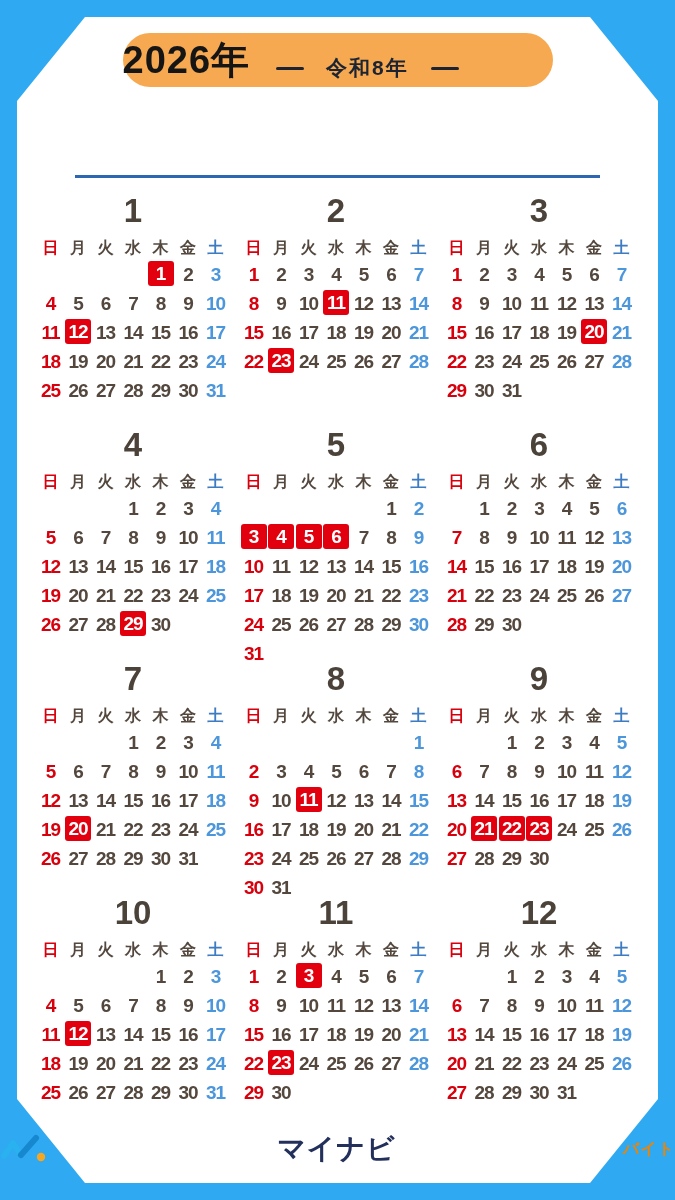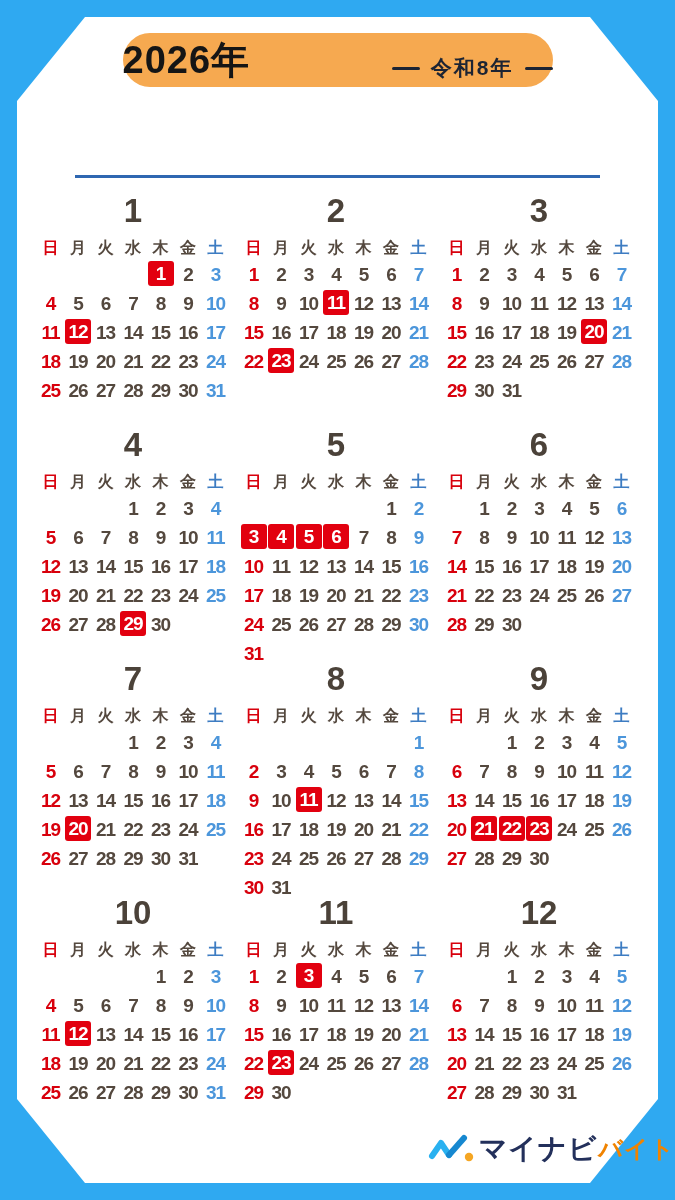--- a/index.html
+++ b/index.html
@@ -29,33 +29,33 @@
   
   .year-pill {
     position: absolute;
     left: 50%; top: 33px;
     transform: translateX(-50%);
     width: 430px; height: 54px;
     background: #F6A950;
     border-radius: 30px;
     display: flex;
     align-items: center;
-    justify-content: space-between;
+    justify-content: flex-start;
     gap: 26px;
   }
   .year-label {
     font-size: 38px;
     font-weight: 800;
     color: #151515;
     letter-spacing: 1px;
   }
   .era-wrap {
     display: flex;
     align-items: center;
-    gap: 11px;
+    gap: 22px;
     margin-top: 16px;
   }
   .era-dash {
     width: 28px; height: 3px;
     background: #1C2433;
     border-radius: 2px;
   }
   .era-label {
     font-size: 21px;
     font-weight: 800;
@@ -133,31 +133,31 @@
     vertical-align: 1px;
     letter-spacing: -1px;
   }
   
   .footer-logo {
     position: absolute;
     left: 0; top: 1130px;
     width: 100%;
     display: flex;
     align-items: center;
-    justify-content: flex-end;
-    gap: 1px;
+    justify-content: space-between;
+    gap: 15px;
   }
   .brand-name {
     font-size: 28px;
     font-weight: 800;
     color: #23305B;
     letter-spacing: 1px;
   }
   .brand-suffix {
-    font-size: 24px;
+    font-size: 16px;
     font-weight: 800;
     color: #F08300;
     letter-spacing: 1px;
   }
 </style>
 </head>
 <body>
 
 <div class="frame">
   <div class="panel"></div>

